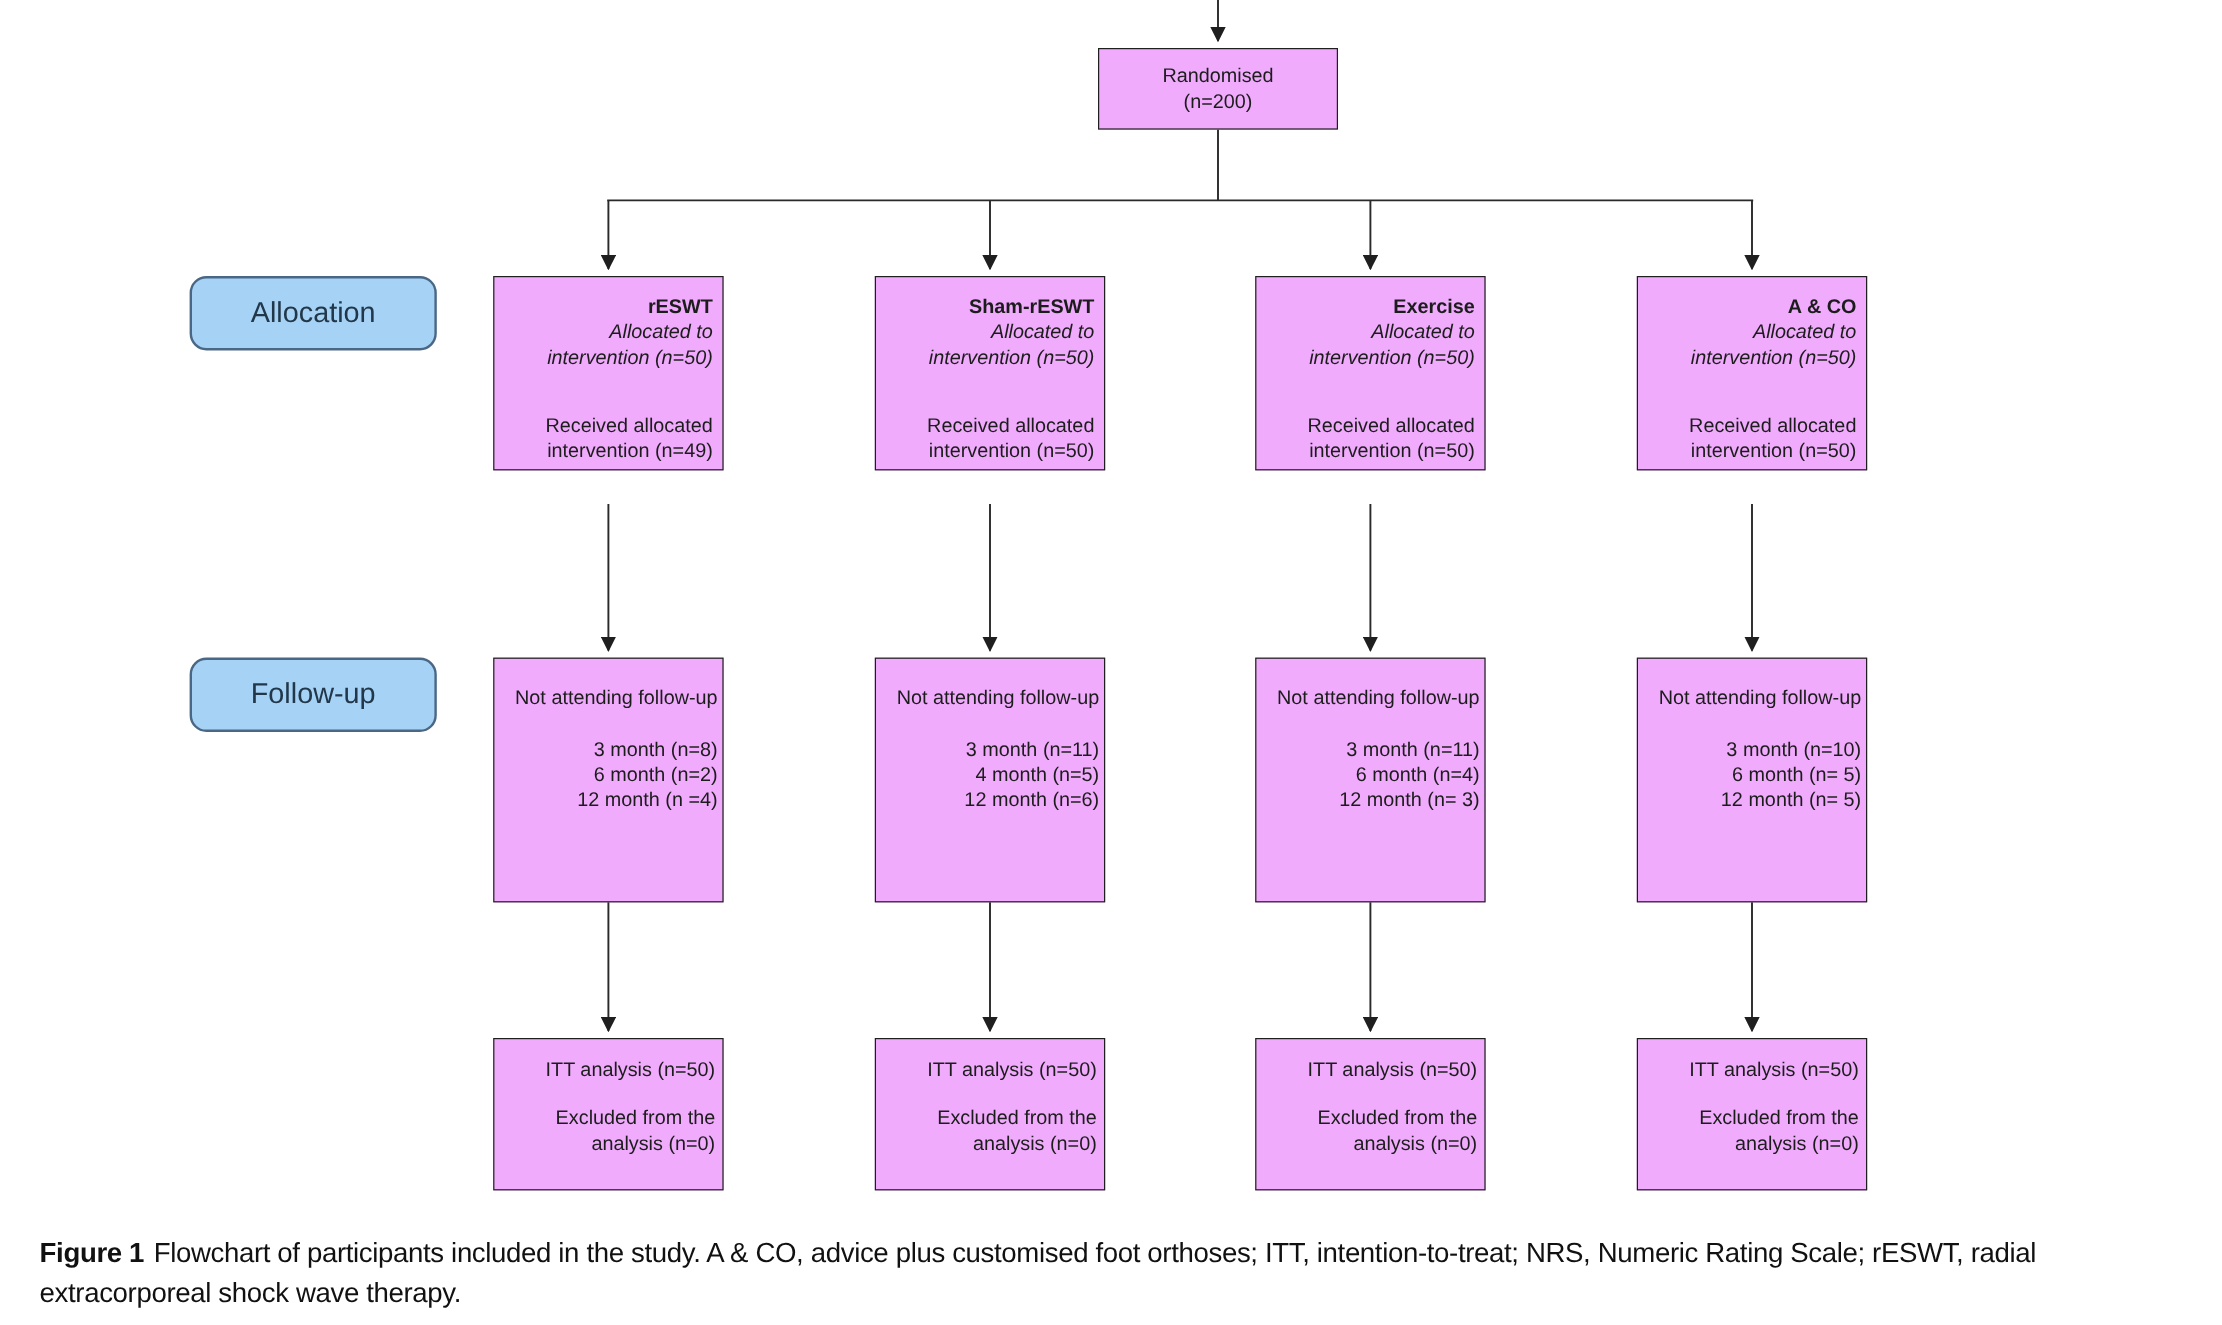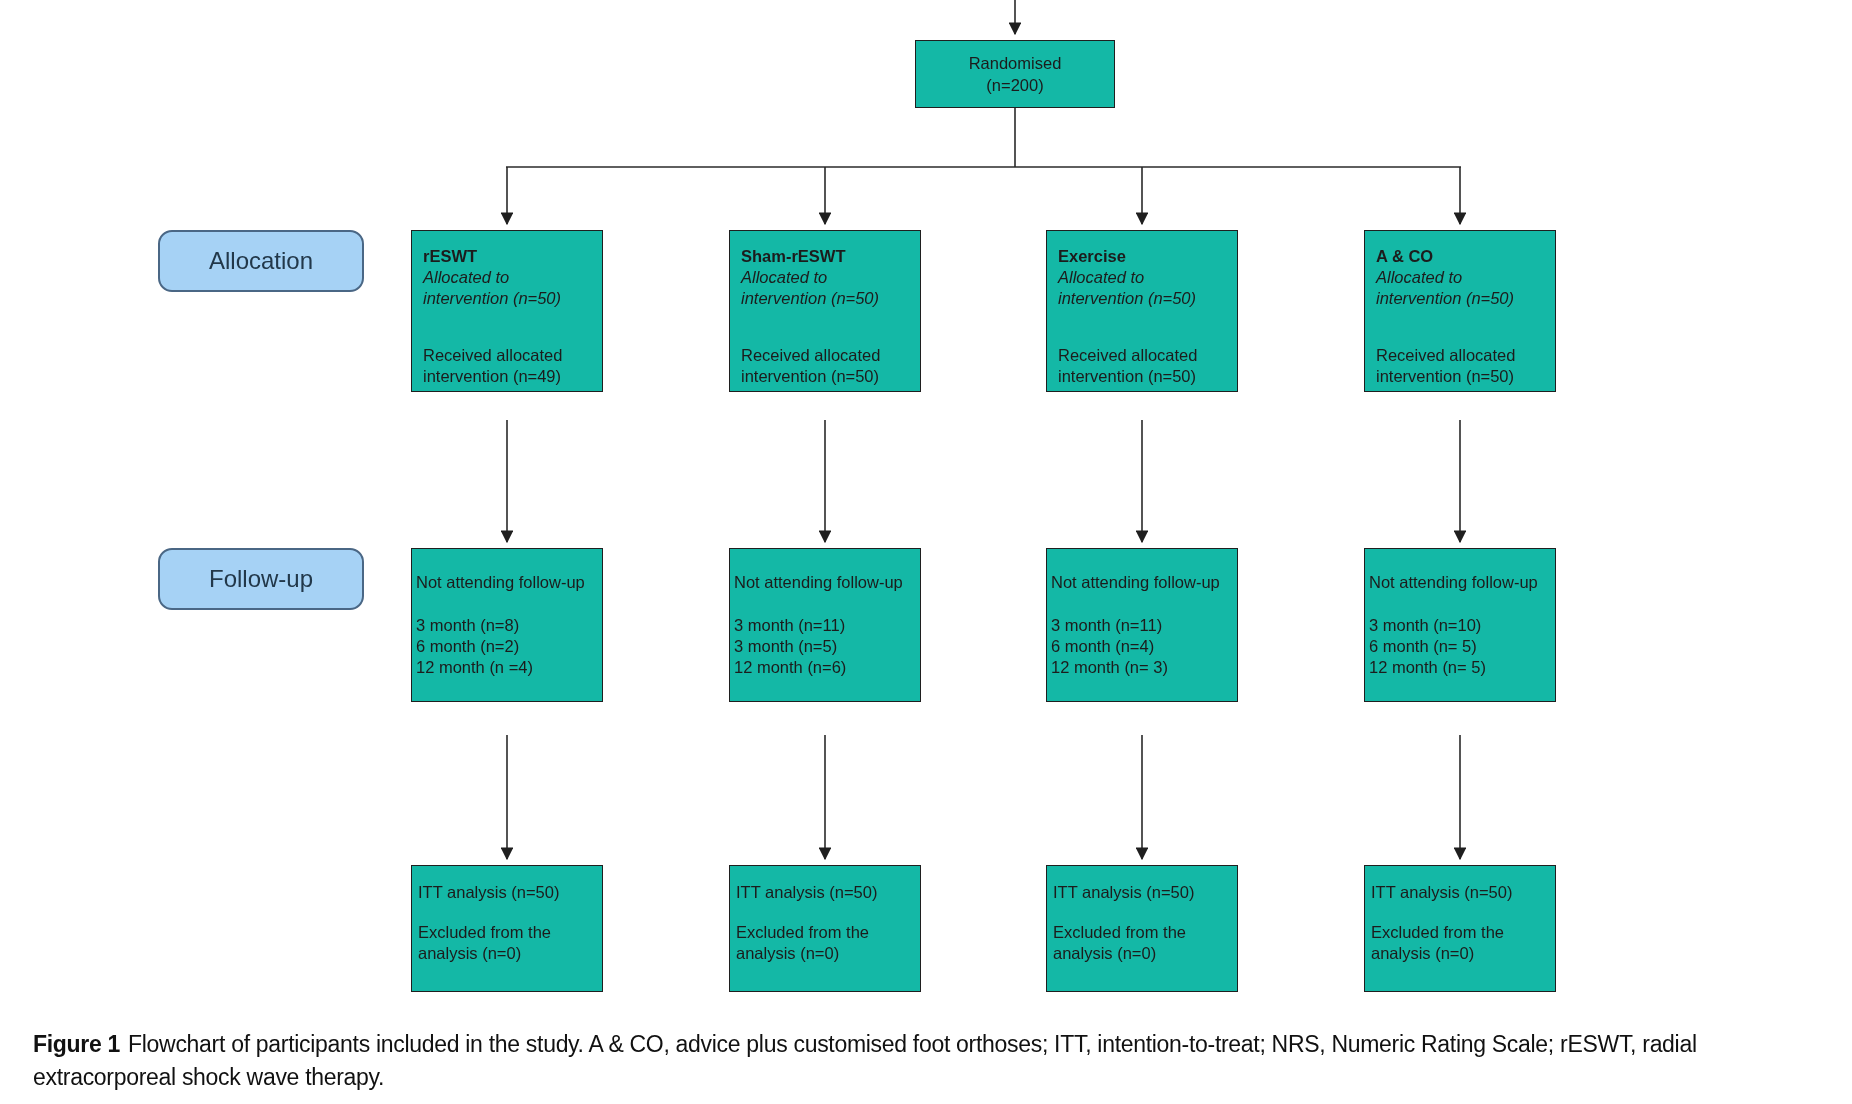--- a/index.html
+++ b/index.html
@@ -22,41 +22,41 @@
   .connectors {
     position: absolute;
     left: 0; top: 0;
     width: 1852px; height: 1104px;
     pointer-events: none;
   }
   .node {
     position: absolute;
     box-sizing: border-box;
     border: 1.6px solid var(--box-border);
-    background: #14b8a6;
-    text-align: left;
+    background: #f0abfc;
+    text-align: right;
     font-size: 16.5px;
     line-height: 21px;
   }
   .node p { margin: 0; }
   .randomised {
     left: 915px; top: 40px;
     width: 200px; height: 68px;
     display: flex; flex-direction: column;
     justify-content: center; align-items: center;
     line-height: 22px;
   }
   .alloc-box {
     top: 230px; width: 192px; height: 162px;
     padding: 15px 8px 0 11px;
   }
   .node-title { font-weight: bold; margin: 0 0 24px 0; }
   .alloc-box .alloc-text { margin-bottom: 36px; font-style: italic; }
   .follow-box {
-    top: 548px; width: 192px; height: 154px;
+    top: 548px; width: 192px; height: 204px;
     padding: 23px 4px 0 4px;
   }
   .follow-box .follow-title { margin-bottom: 22px; }
   .analysis-box {
     top: 865px; width: 192px; height: 127px;
     padding: 16px 6px 0 6px;
   }
   .analysis-box .itt-text { margin-bottom: 19px; }
   .stage-label {
     position: absolute;
@@ -142,21 +142,21 @@
   </div>
 
   <div class="node alloc-box" style="left:729px">
     <p class="node-title">Sham-rESWT</p>
     <p class="alloc-text">Allocated to intervention (n=50)</p>
     <p>Received allocated intervention (n=50)</p>
   </div>
   <div class="node follow-box" style="left:729px">
     <p class="follow-title">Not attending follow-up</p>
     <p>3 month (n=11)</p>
-    <p>3 month (n=5)</p>
+    <p>4 month (n=5)</p>
     <p>12 month (n=6)</p>
   </div>
   <div class="node analysis-box" style="left:729px">
     <p class="itt-text">ITT analysis (n=50)</p>
     <p>Excluded from the analysis (n=0)</p>
   </div>
 
   <div class="node alloc-box" style="left:1046px">
     <p class="node-title">Exercise</p>
     <p class="alloc-text">Allocated to intervention (n=50)</p>

